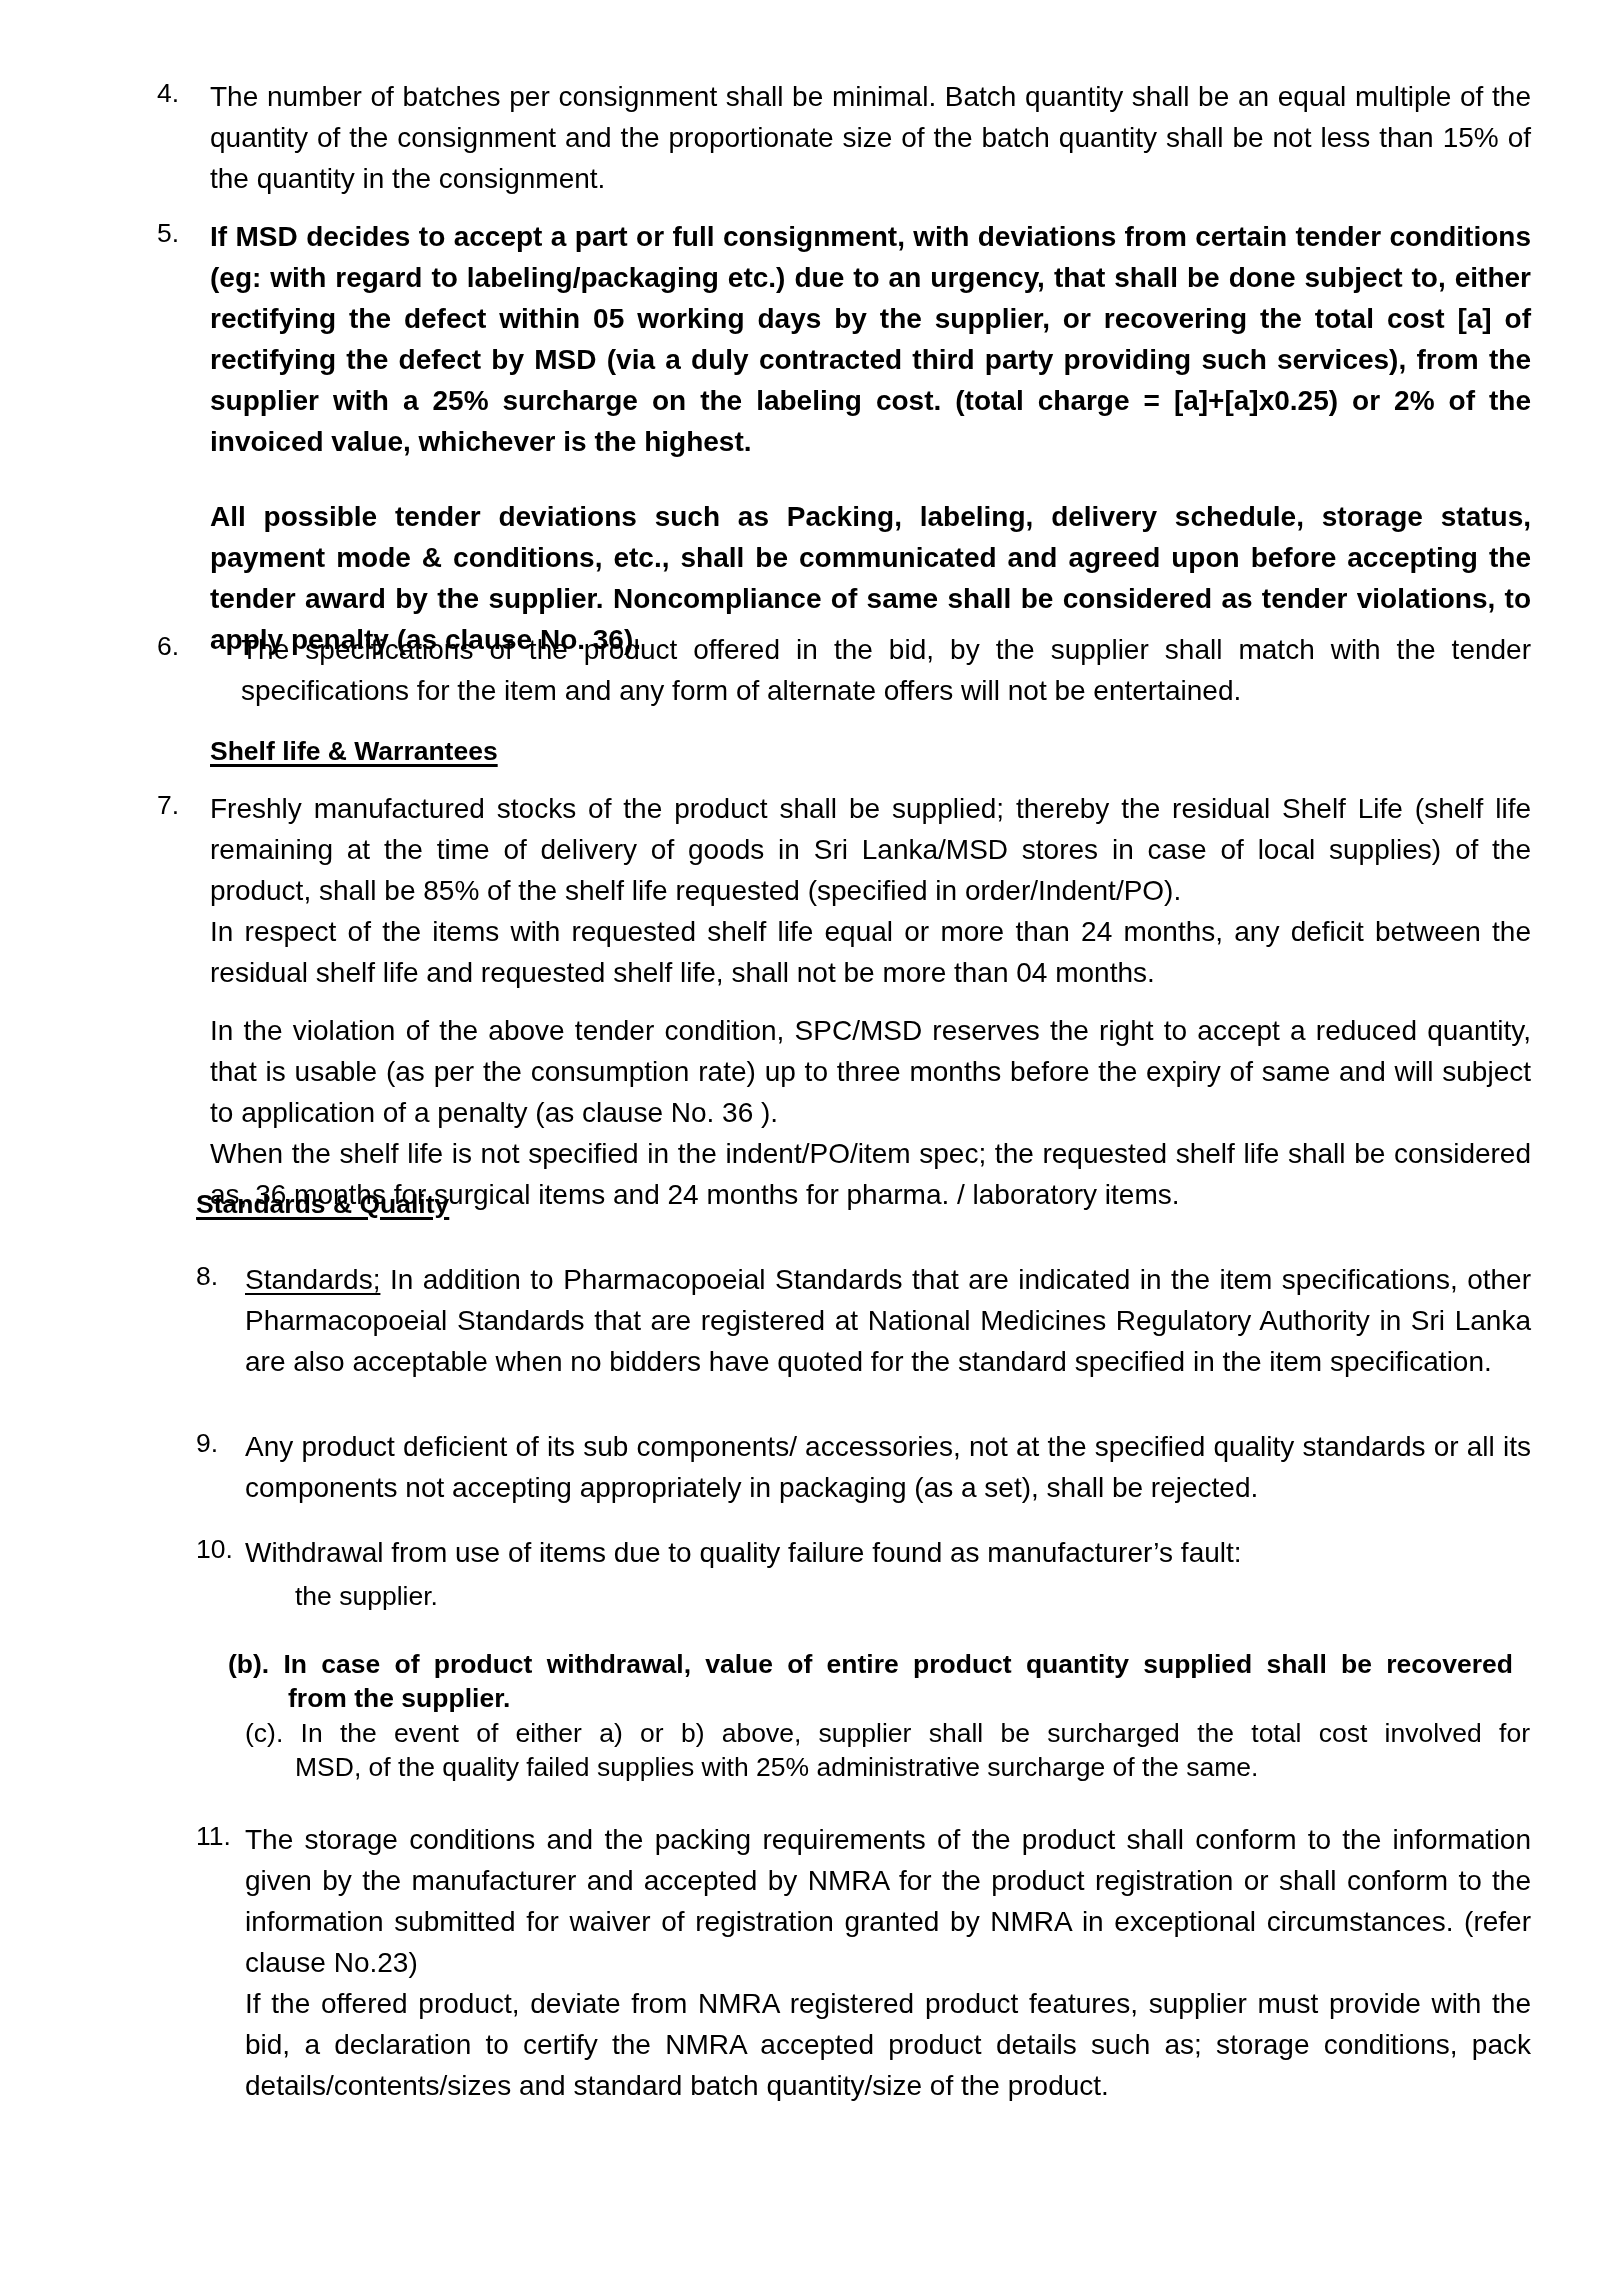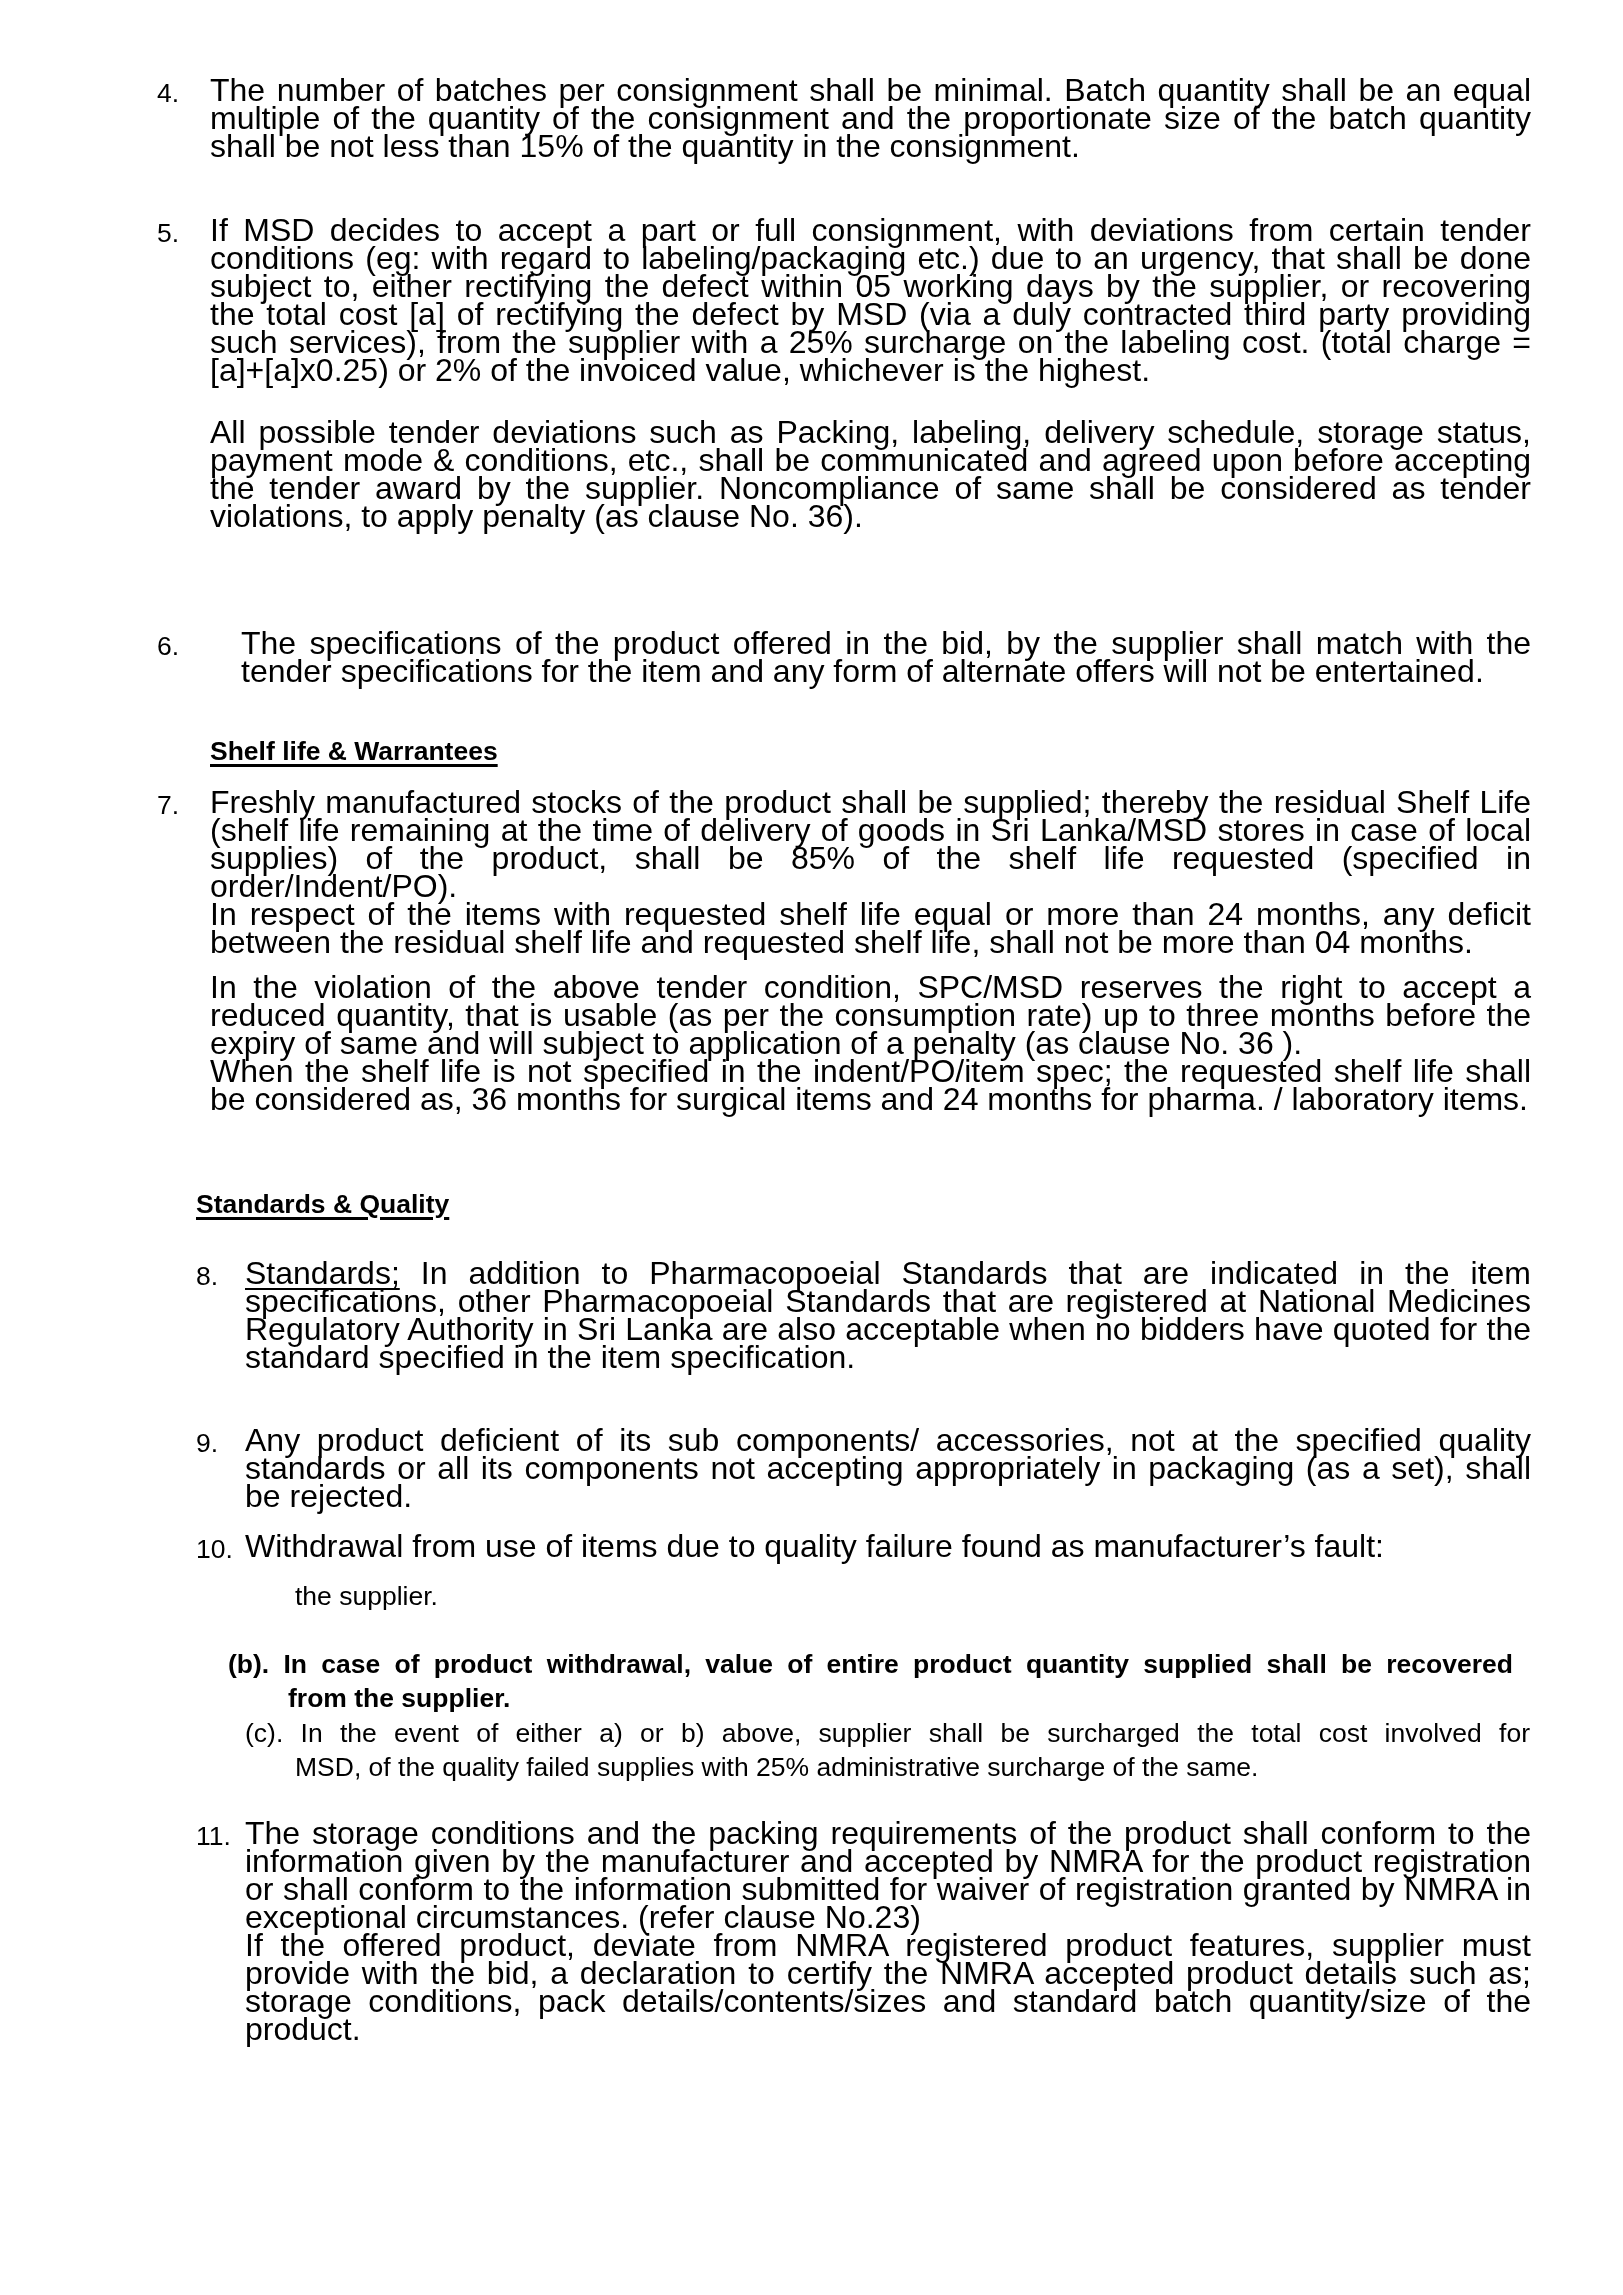--- a/index.html
+++ b/index.html
@@ -10,22 +10,22 @@
     overflow: hidden;
     font-family: "Liberation Sans", sans-serif;
     color: #000000;
   }
   .page {
     position: absolute;
     left: 0; top: 0;
     width: 1623px; height: 2295px;
   }
   .text {
-    font-size: 32px;
-    line-height: 28px;
+    font-size: 28px;
+    line-height: 41px;
     text-align: justify;
   }
   .item {
     position: absolute;
     width: 1321px;
   }
   .item .num {
     position: absolute;
     top: 0;
     font-size: 26.5px;
@@ -57,21 +57,21 @@
 
   <div class="item" style="left:157px; top:76px; width:1374px;">
     <span class="num" style="left:0;">4.</span>
     <div class="body text" style="margin-left:53px;">
       <p>The number of batches per consignment shall be minimal. Batch quantity shall be an equal multiple of the quantity of the consignment and the proportionate size of the batch quantity shall be not less than 15% of the quantity in the consignment.</p>
     </div>
   </div>
 
   <div class="item" style="left:157px; top:216px; width:1374px;">
     <span class="num" style="left:0;">5.</span>
-    <div class="body text" style="margin-left:53px;">
+    <div class="body text" style="margin-left:53px;font-weight:bold;">
       <p>If MSD decides to accept a part or full consignment, with deviations from certain tender conditions (eg: with regard to labeling/packaging etc.) due to an urgency, that shall be done subject to, either rectifying the defect within 05 working days by the supplier, or recovering the total cost [a] of rectifying the defect by MSD (via a duly contracted third party providing such services), from the supplier with a 25% surcharge on the labeling cost. (total charge = [a]+[a]x0.25) or  2% of the invoiced value, whichever is the highest.</p>
       <p style="margin-top:34px;">All possible tender deviations such as Packing, labeling, delivery schedule, storage status, payment mode &amp; conditions, etc., shall be communicated and agreed upon before accepting the tender award by the supplier. Noncompliance of same shall be considered as tender violations, to apply penalty (as clause No. 36).</p>
     </div>
   </div>
 
   <div class="item" style="left:157px; top:629px; width:1374px;">
     <span class="num" style="left:0;">6.</span>
     <div class="body text" style="margin-left:84px;">
       <p>The specifications of the product offered in the bid, by the supplier shall match with the tender specifications for the item and any form of alternate offers will not be entertained.</p>
     </div>

